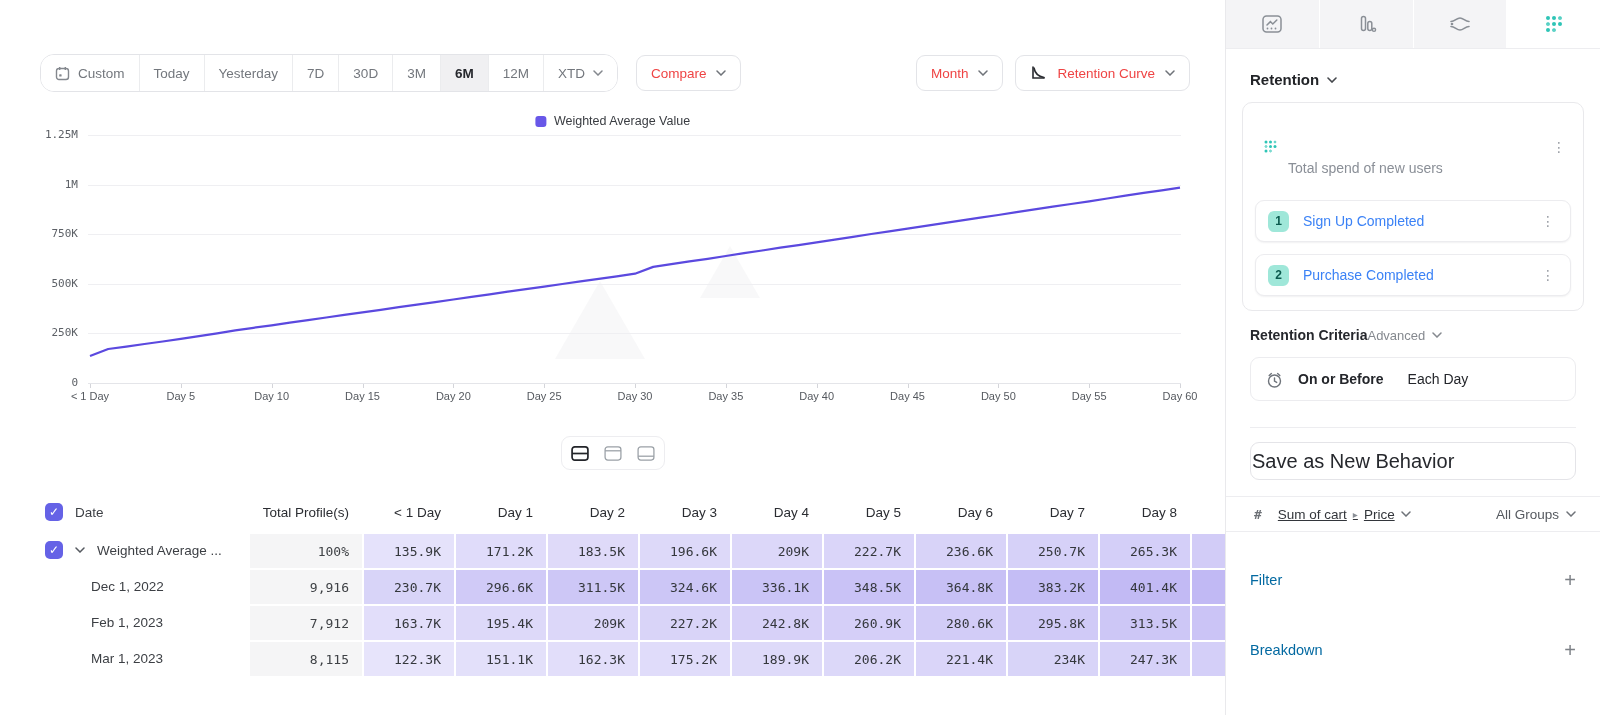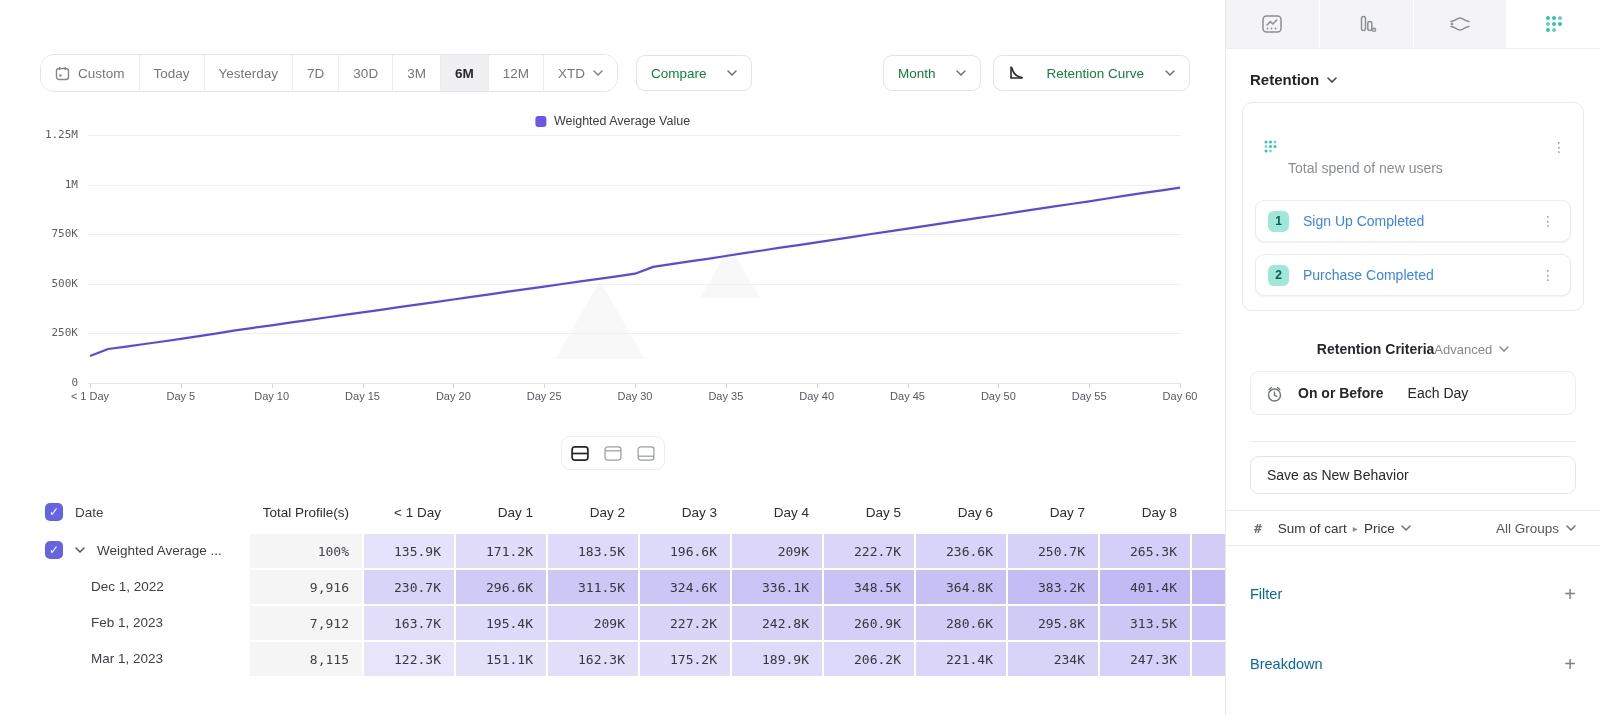--- a/index.html
+++ b/index.html
@@ -10,22 +10,22 @@
   
   #main{position:absolute;left:0;top:0;width:1225px;height:715px;}
   #panel{position:absolute;left:1225px;top:0;width:375px;height:715px;border-left:1px solid #e9e9ec;box-sizing:border-box;background:#fff;}
 
   
   #toolbar{position:absolute;left:40px;top:54px;right:35px;display:flex;align-items:center;height:38px;}
   .seg-group{display:flex;align-items:stretch;border:1px solid #e3e4e8;border-radius:14px;overflow:hidden;height:36px;background:#fff;}
   .seg{display:flex;align-items:center;gap:8px;padding:0 14px;font-size:13.5px;color:#73777d;border-left:1px solid #ebecee;cursor:pointer;white-space:nowrap;background:#fff;}
   .seg:first-child{border-left:none;}
   .seg.active{background:#f0f0f2;color:#26282d;font-weight:bold;}
-  .btn{display:flex;align-items:center;gap:21px;height:36px;padding:0 14px;border:1px solid #e3e4e8;border-radius:9px;background:#fff;
-    font-size:13.5px;color:#15803d;font-weight:500;cursor:pointer;box-sizing:border-box;white-space:nowrap;}
+  .btn{display:flex;align-items:center;gap:10px;height:36px;padding:0 14px;border:1px solid #e3e4e8;border-radius:9px;background:#fff;
+    font-size:13.5px;color:#ef4444;font-weight:500;cursor:pointer;box-sizing:border-box;white-space:nowrap;}
   .ml-auto{margin-left:auto;}
   .ml-12{margin-left:12px;}
   .ml-18{margin-left:18px;}
 
   
   #chart{position:absolute;left:0;top:106px;width:1225px;height:322px;}
   #legend{position:absolute;top:8px;left:50%;transform:translateX(-50%);display:flex;align-items:center;gap:8px;font-size:12.5px;font-weight:500;color:#393c41;}
   #legend .marker{width:11px;height:11px;border-radius:3px;}
   .gridline{position:absolute;left:88px;right:44px;height:1px;background:#efeff2;}
   .gridline.zero{background:#e4e5e9;}
@@ -63,32 +63,32 @@
   .tile.active{background:#fff;}
   #retention-head{display:flex;align-items:center;gap:8px;margin:22px 24px 14px;font-size:15px;font-weight:bold;color:#222428;cursor:pointer;}
   .card-outer{margin:0 16px 0 16px;border:1px solid #e9e9ec;border-radius:10px;padding:12px 12px 14px;}
   .card-head{display:flex;align-items:center;gap:10px;padding:2px 2px 12px 8px;}
   .card-head .title{flex:1;font-size:14px;color:#8a8f97;margin-top:43px;}
   .step-card{display:flex;align-items:center;gap:14px;border:1px solid #ececef;border-radius:9px;background:#fff;
     box-shadow:0 1px 2px rgba(20,20,40,0.06);padding:0 12px 0 12px;height:40px;margin-top:12px;cursor:pointer;}
   .step-badge{width:21px;height:21px;border-radius:6px;display:flex;align-items:center;justify-content:center;font-size:12px;font-weight:bold;flex:none;}
   .step-label{flex:1;font-size:14px;color:#3b82f6;font-weight:500;}
   .kebab{color:#9a9ea5;font-size:14px;cursor:pointer;padding:0 3px;font-family:"DejaVu Sans",sans-serif;}
-  .criteria-row{display:flex;align-items:center;justify-content:center;margin:30px 24px 14px;}
+  .criteria-row{display:flex;align-items:center;justify-content:flex-start;margin:16px 24px 14px;}
   .criteria-row .lbl{font-size:14px;font-weight:bold;color:#26282d;}
   .adv{display:flex;align-items:center;gap:7px;font-size:13px;color:#85898f;cursor:pointer;}
   .timing-card{display:flex;align-items:center;gap:14px;margin:0 24px;border:1px solid #ececef;border-radius:9px;height:42px;padding:0 14px;cursor:pointer;}
   .timing-card .t1{font-size:14px;font-weight:bold;color:#24262b;}
   .timing-card .t2{font-size:14px;color:#24262b;margin-left:10px;}
   .divider{height:1px;background:#ededf0;margin:26px 24px 0;}
-  #save-btn{margin:14px 24px 0;border:1px solid #e4e4e8;border-radius:9px;height:36px;display:flex;align-items:center;padding:0 16px;
-    font-size:14px;font-weight:500;color:#26282d;cursor:pointer;background:#fff;}
+  #save-btn{margin:14px 24px 0;border:1px solid #e4e4e8;border-radius:9px;height:36px;display:flex;align-items:center;padding:0 1px;
+    font-size:20px;font-weight:500;color:#26282d;cursor:pointer;background:#fff;}
   #measure-row{display:flex;align-items:center;margin-top:16px;border-top:1px solid #ededf0;border-bottom:1px solid #ededf0;height:34px;padding:0 24px 0 28px;}
   #measure-row .hash{font-size:13px;color:#6e7277;font-weight:bold;margin-right:16px;}
-  #measure-row .mlabel{font-size:13.5px;font-weight:500;color:#33363b;cursor:pointer;display:flex;align-items:center;gap:6px;}
+  #measure-row .mlabel{font-size:13.5px;font-weight:500;color:#33363b;cursor:pointer;display:flex;align-items:center;gap:6px;text-decoration:underline;}
   #measure-row .caret{color:#8a8f96;font-size:10px;}
   #measure-row .groups{margin-left:auto;display:flex;align-items:center;gap:7px;font-size:13.5px;color:#55595f;cursor:pointer;}
   .addable{display:flex;align-items:center;justify-content:space-between;margin:0 24px;}
   .addable .lbl{font-size:14.5px;color:#0369a1;}
   .plus{font-size:20px;color:#7d8187;font-weight:300;cursor:pointer;line-height:1;}
   #filter-row{margin-top:38px;}
   #breakdown-row{margin-top:50px;}
 </style>
 </head>
 <body>

